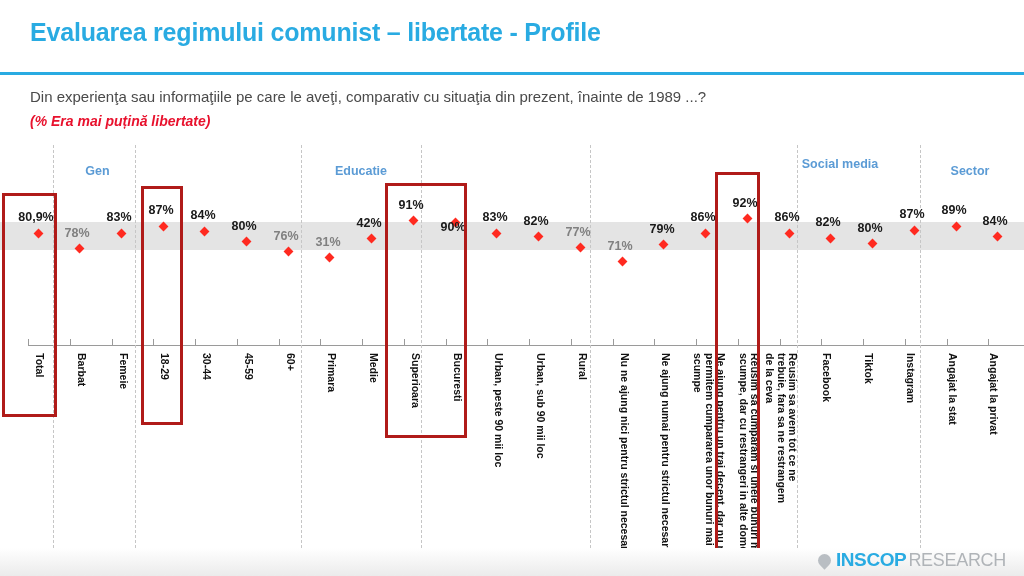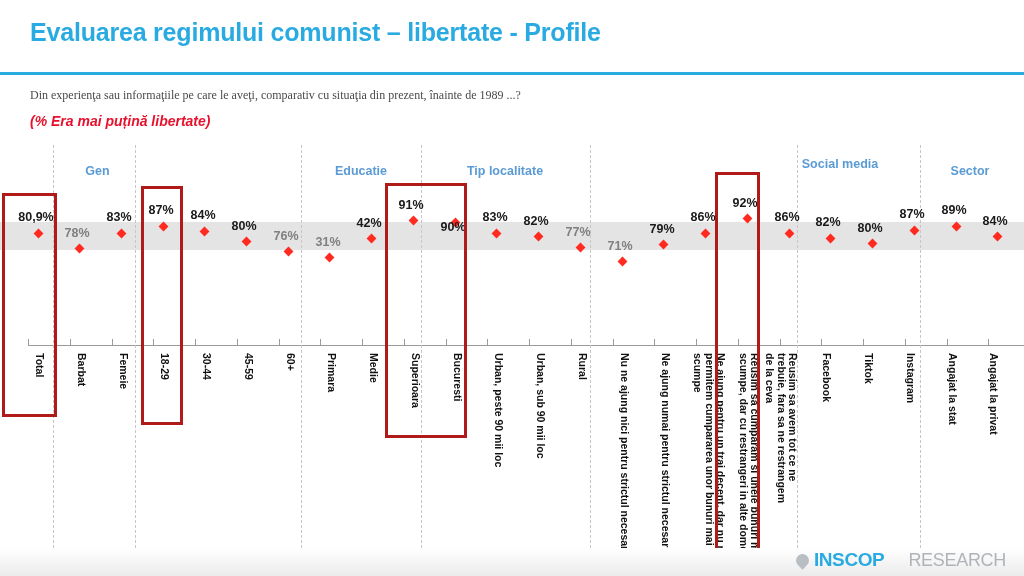--- a/index.html
+++ b/index.html
@@ -31,24 +31,23 @@
     left: 0px;
     top: 72px;
     width: 1024px;
     height: 3px;
     background: #29ABE2;
   }
   #question-text {
     position: absolute;
     left: 30px;
     top: 88px;
-    font-size: 12px;
+    font-size: 15px;
     color: #4a4a4a;
     white-space: nowrap;
-    font-family: Liberation Serif, serif;
   }
   #question-subtext {
     position: absolute;
     left: 30px;
     top: 113px;
     font-size: 14px;
     font-weight: bold;
     font-style: italic;
     color: #e8112d;
     white-space: nowrap;
@@ -167,21 +166,20 @@
   #logo-inscop {
     font-size: 19px;
     font-weight: bold;
     color: #29ABE2;
     letter-spacing: -0.4px;
   }
   #logo-research {
     font-size: 18px;
     color: #b0b4b8;
     letter-spacing: -0.3px;
-    margin-left: 22px;
   }
 </style>
 </head>
 <body>
 
 <div id="slide-title">Evaluarea regimului comunist – libertate - Profile</div>
 <div id="title-rule"></div>
 <div id="question-text">Din experienţa sau informaţiile pe care le aveţi, comparativ cu situaţia din prezent, înainte de 1989 ...?</div>
 <div id="question-subtext">(% Era mai puțină libertate)</div>
 
@@ -192,21 +190,20 @@
   <div class="divider" style="left:53px;"></div>
   <div class="divider" style="left:135px;"></div>
   <div class="divider" style="left:301px;"></div>
   <div class="divider" style="left:421px;"></div>
   <div class="divider" style="left:590px;"></div>
   <div class="divider" style="left:797px;"></div>
   <div class="divider" style="left:920px;"></div>
 
   <div class="group-label" style="left:60px;  top:24px; width:75px;">Gen</div>
   <div class="group-label" style="left:305px; top:24px; width:112px;">Educatie</div>
-  <div class="group-label" style="left:424px; top:24px; width:162px;">Tip localitate</div>
   <div class="group-label" style="left:800px; top:17px; width:80px;">Social media</div>
   <div class="group-label" style="left:924px; top:24px; width:92px;">Sector</div>
 
   <div class="tick" style="left:28px;"></div>
   <div class="tick" style="left:70px;"></div>
   <div class="tick" style="left:112px;"></div>
   <div class="tick" style="left:153px;"></div>
   <div class="tick" style="left:195px;"></div>
   <div class="tick" style="left:237px;"></div>
   <div class="tick" style="left:279px;"></div>

